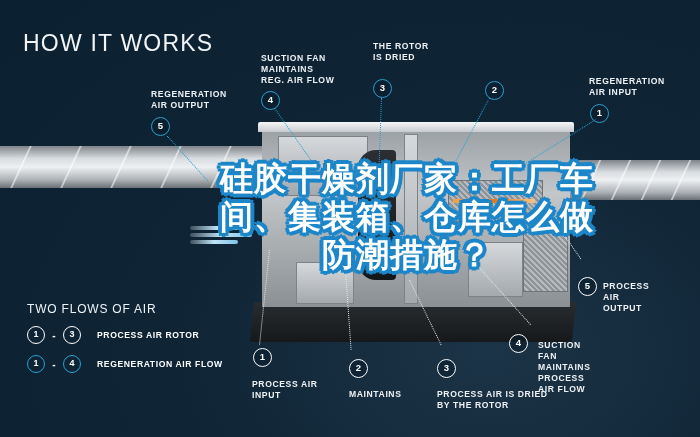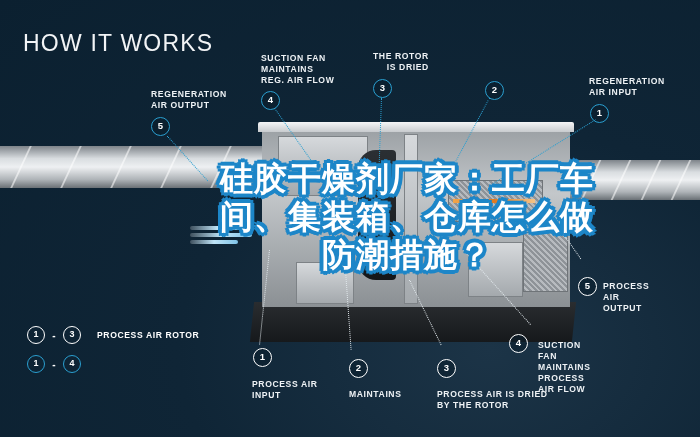--- a/index.html
+++ b/index.html
@@ -151,21 +151,21 @@
 
   <div class="label" style="left:151px; top:89px;">REGENERATION
 AIR OUTPUT</div>
   <div class="circle" style="left:151px; top:117px;">5</div>
 
   <div class="label" style="left:261px; top:53px;">SUCTION FAN
 MAINTAINS
 REG. AIR FLOW</div>
   <div class="circle" style="left:261px; top:91px;">4</div>
 
-  <div class="label" style="left:373px; top:51px;text-align:right;">THE ROTOR
+  <div class="label" style="left:373px; top:41px;">THE ROTOR
 IS DRIED</div>
   <div class="circle" style="left:373px; top:79px;">3</div>
 
   <div class="circle" style="left:485px; top:81px;">2</div>
 
   <div class="label" style="left:589px; top:76px;">REGENERATION
 AIR INPUT</div>
   <div class="circle" style="left:590px; top:104px;">1</div>
 
   <div class="circle white" style="left:253px; top:348px;">1</div>
@@ -181,30 +181,32 @@
 
   <div class="circle white" style="left:509px; top:334px;">4</div>
   <div class="label" style="left:538px; top:340px;">SUCTION FAN
 MAINTAINS PROCESS
 AIR FLOW</div>
 
   <div class="circle white" style="left:578px; top:277px;">5</div>
   <div class="label" style="left:603px; top:281px;">PROCESS AIR
 OUTPUT</div>
 
+  <div class="flow-title">TWO FLOWS OF AIR</div>
   <div class="flow-row" style="top:326px;">
     <span class="fc">1</span>
     <span class="dash">-</span>
     <span class="fc">3</span>
     <span class="flabel">PROCESS AIR ROTOR</span>
   </div>
   <div class="flow-row" style="top:355px;">
     <span class="fc blue">1</span>
     <span class="dash">-</span>
     <span class="fc blue">4</span>
+    <span class="flabel">REGENERATION AIR FLOW</span>
   </div>
 
   <div class="swoosh">
     <i style="top:0; width:55px;"></i>
     <i style="top:7px; width:62px;"></i>
     <i style="top:14px; width:48px;"></i>
   </div>
 
   <div class="overlay">
     <span class="line">硅胶干燥剂厂家：工厂车</span>

